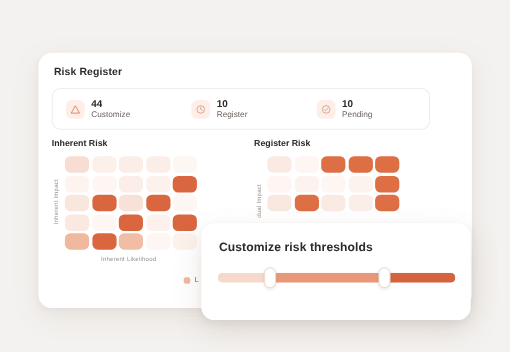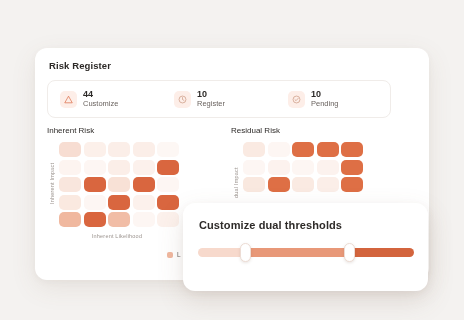--- a/index.html
+++ b/index.html
@@ -84,21 +84,21 @@
     margin-top: 1px;
   }
 
   
   .heat-section { position: absolute; }
   .heat-section.inherent { left: 12px; top: 78px; }
   .heat-section.residual { left: 196px; top: 78px; }
 
   .heat-title {
     font-size: 8px;
-    font-weight: normal;
+    font-weight: bold;
     color: #2d2a28;
     margin-bottom: 7px;
   }
   .heat-body { display: flex; align-items: flex-start; }
   .y-axis-label {
     font-size: 5.5px;
     color: #9b938e;
     writing-mode: vertical-rl;
     transform: rotate(180deg);
     height: 82px;
@@ -271,21 +271,21 @@
           <div class="cell" style="background: rgb(217, 102, 63);"></div>
           <div class="cell" style="background: rgb(241, 189, 166);"></div>
           <div class="cell" style="background: rgb(253, 246, 243);"></div>
           <div class="cell" style="background: rgb(252, 241, 236);"></div>
         </div>
     </div>
     <div class="x-axis-label">Inherent Likelihood</div>
   </div>
 
   <div class="heat-section residual">
-    <div class="heat-title">Residual Risk</div>
+    <div class="heat-title">Register Risk</div>
     <div class="heat-body">
       <div class="y-axis-label">dual Impact</div>
       <div class="grid" id="grid-residual">
           <div class="cell" style="background: rgb(250, 234, 226);"></div>
           <div class="cell" style="background: rgb(253, 246, 243);"></div>
           <div class="cell" style="background: rgb(222, 111, 69);"></div>
           <div class="cell" style="background: rgb(222, 111, 69);"></div>
           <div class="cell" style="background: rgb(222, 111, 69);"></div>
           <div class="cell" style="background: rgb(253, 246, 243);"></div>
           <div class="cell" style="background: rgb(252, 242, 238);"></div>
@@ -302,21 +302,21 @@
   </div>
 
   <div class="legend">
     <div class="legend-swatch" id="legend-swatch" style="background: rgb(240, 184, 159);"></div>
     <div class="legend-text">L</div>
   </div>
 
 </div>
 
 <div class="overlay-card">
-  <div class="overlay-title">Customize dual thresholds</div>
+  <div class="overlay-title">Customize risk thresholds</div>
   <div class="slider-wrap">
     <div class="slider-track" id="slider-track">
         <div class="seg" style="background: rgb(247, 217, 204); width: 22%;"></div>
         <div class="seg" style="background: rgb(232, 152, 120); width: 48%;"></div>
         <div class="seg" style="background: rgb(211, 100, 61); width: 30%;"></div>
       </div>
   <div class="handle" style="left: calc(22% - 5.5px);"></div>
       <div class="handle" style="left: calc(70% - 5.5px);"></div>
     </div>
 </div>

